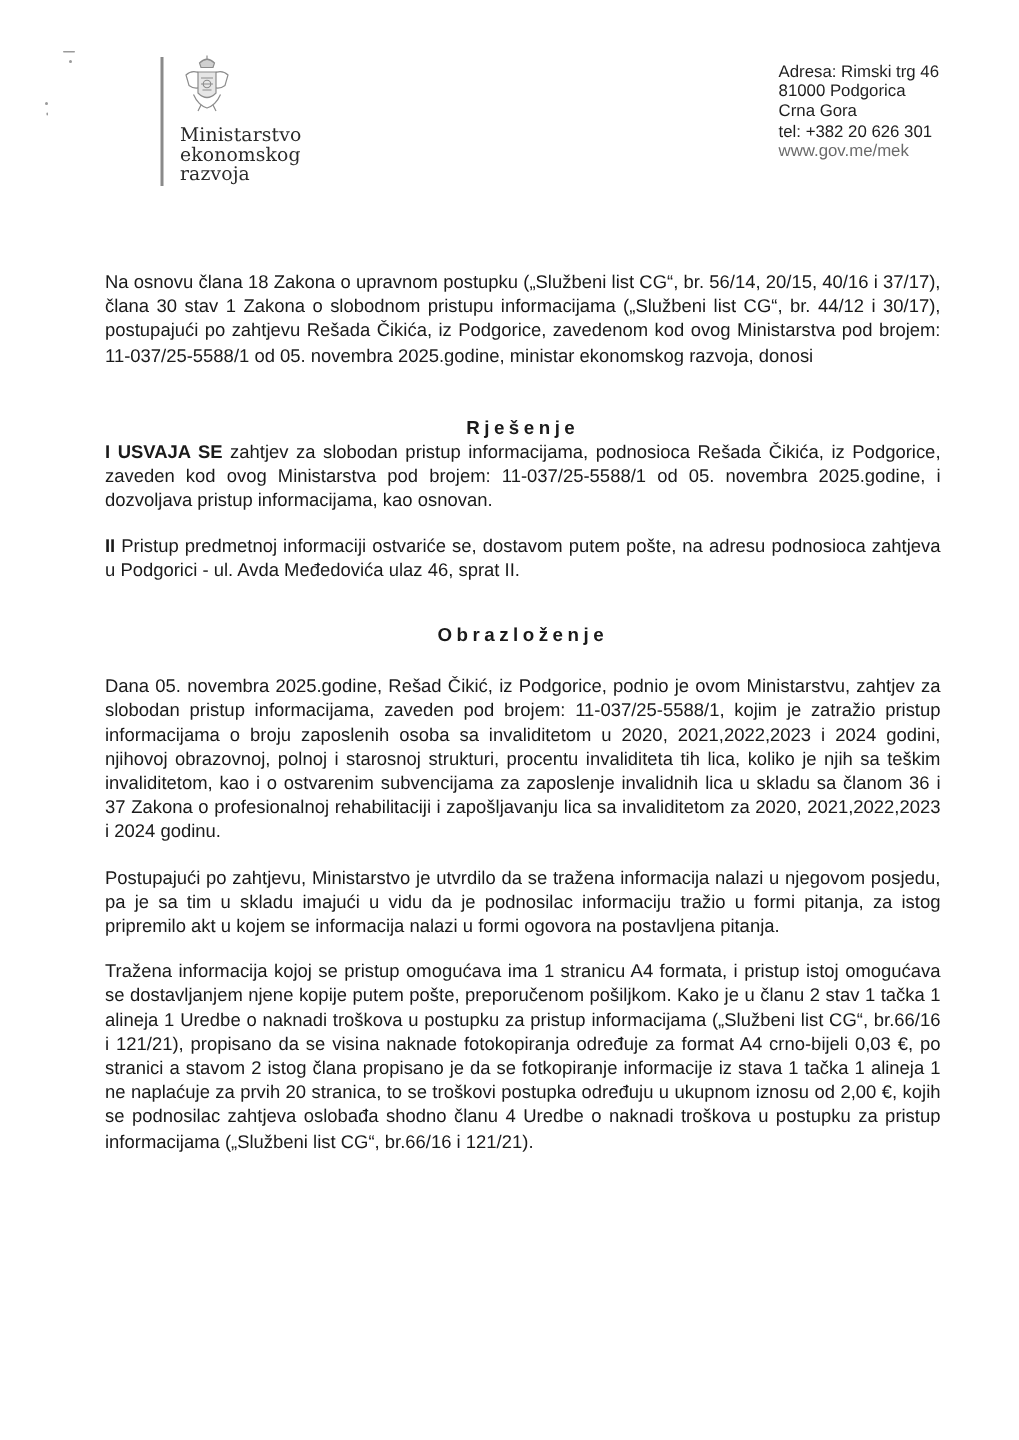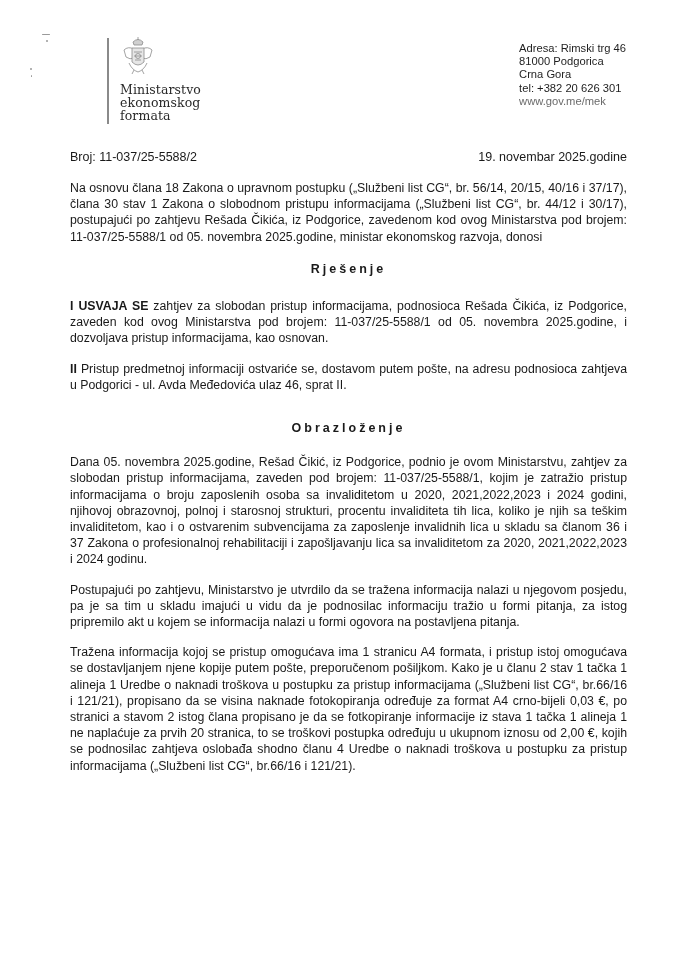--- a/index.html
+++ b/index.html
@@ -44,43 +44,39 @@
           <path d="M14 16 L22 16 M14 20 L22 20 M15 24 L21 24"></path>
           <path d="M9 27 Q12 34 18 36 Q24 34 27 27"></path>
           <path d="M14 34 L12 38 M22 34 L24 38"></path>
           <circle cx="18" cy="20" r="2.5"></circle>
         </g>
       </svg>
     </div>
     <div class="logo-text">
       <div>Ministarstvo</div>
       <div>ekonomskog</div>
-      <div>formata</div>
+      <div>razvoja</div>
     </div>
   </div>
 
   <div class="address">
     <div>Adresa: Rimski trg 46</div>
     <div>81000 Podgorica</div>
     <div>Crna Gora</div>
     <div>tel: +382 20 626 301</div>
     <div class="web">www.gov.me/mek</div>
   </div>
 
-  <div class="meta-row">
-    <span>Broj: 11-037/25-5588/2</span>
-    <span>19. novembar 2025.godine</span>
-  </div>
 
   <div class="body">
     <p>Na osnovu člana 18 Zakona o upravnom postupku („Službeni list CG“, br. 56/14, 20/15, 40/16 i 37/17), člana 30 stav 1  Zakona o slobodnom pristupu informacijama („Službeni list CG“, br. 44/12 i 30/17), postupajući po zahtjevu Rešada Čikića, iz Podgorice, zavedenom kod ovog Ministarstva pod brojem: 11-037/25-5588/1 od 05. novembra 2025.godine, ministar ekonomskog razvoja, donosi</p>
 
-    <p class="heading" style="margin-top:16px;">Rješenje</p>
+    <p class="heading" style="margin-top:32px;">Rješenje</p>
 
-    <p style="margin-top:21px;">
+    <p style="">
       <span class="b">I USVAJA SE</span><span> zahtjev za slobodan pristup informacijama, podnosioca Rešada Čikića, iz Podgorice, zaveden kod ovog Ministarstva pod brojem: 11-037/25-5588/1 od 05. novembra 2025.godine, i dozvoljava pristup informacijama, kao osnovan.</span>
     </p>
 
     <p style="margin-top:14px;">
       <span class="b">II</span><span> Pristup predmetnoj informaciji ostvariće se, dostavom putem pošte, na adresu podnosioca zahtjeva u Podgorici - ul. Avda Međedovića ulaz 46, sprat II.</span>
     </p>
 
 
     <p class="heading" style="margin-top:27px;">Obrazloženje</p>
 

